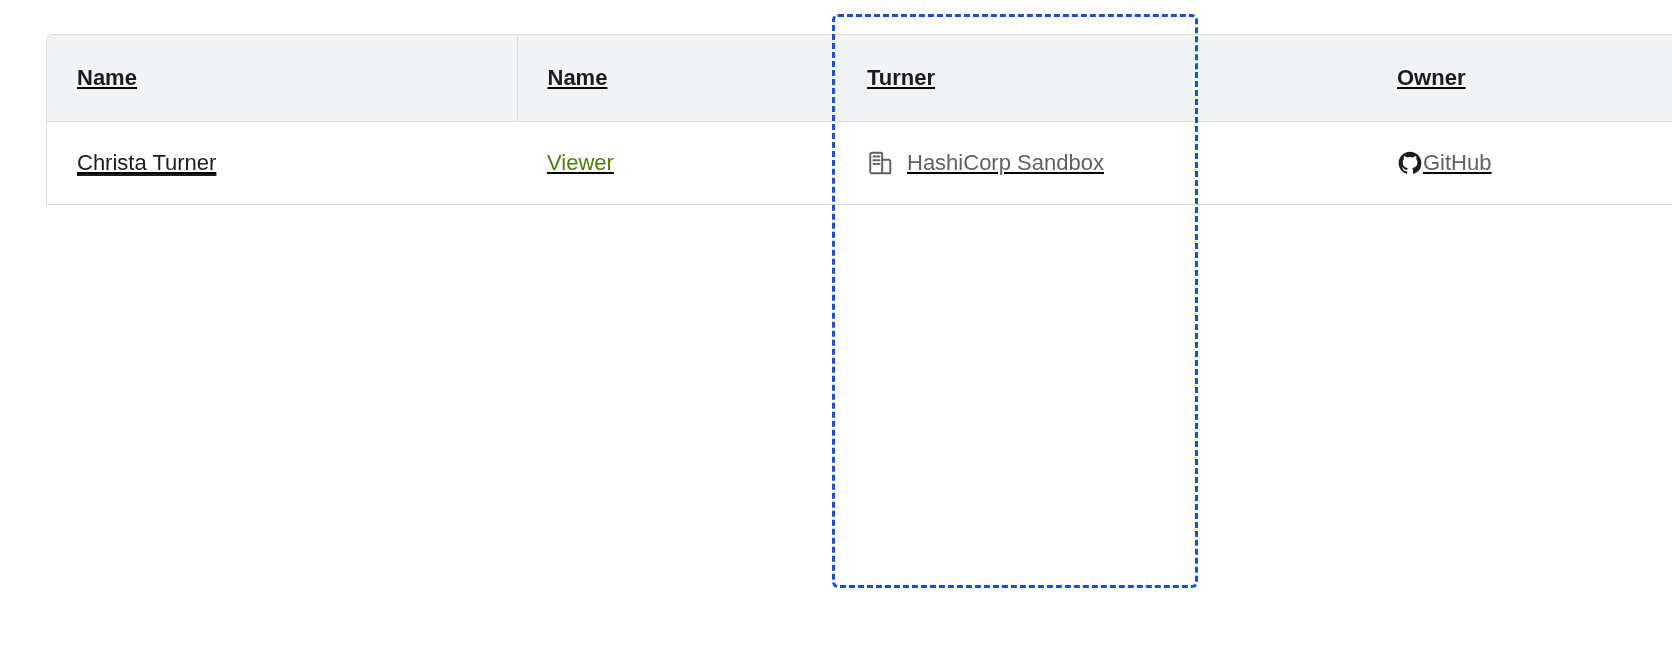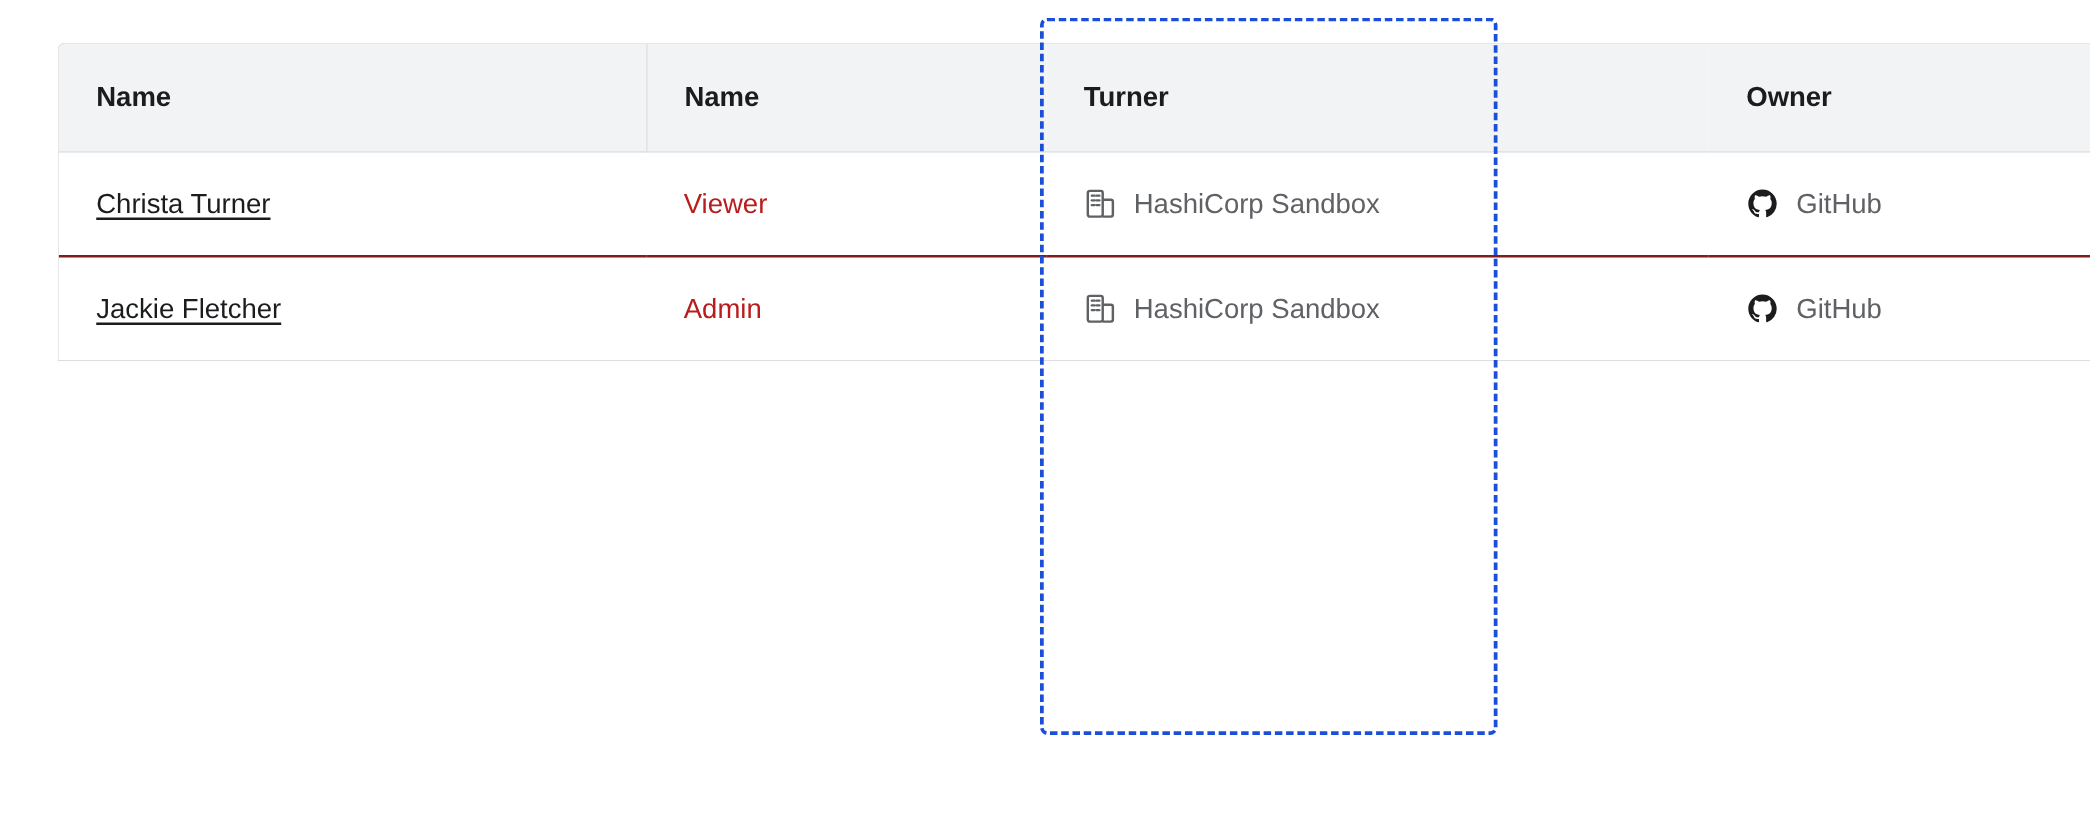--- a/index.html
+++ b/index.html
@@ -13,56 +13,57 @@
 }
 .table-wrap {
   position: absolute;
   top: 34px;
   left: 46px;
   right: 0;
   border: 1px solid #dcdee0;
   border-right: none;
   border-radius: 6px 0 0 0;
   overflow: hidden;
+  text-decoration: underline;
 }
 table {
   width: 100%;
   border-collapse: collapse;
 }
 thead th {
   background: #f2f3f5;
   text-align: left;
   font-weight: 600;
   font-size: 22px;
   color: #1b1c1e;
   padding: 30px 30px;
   border-bottom: 1px solid #dcdee0;
 }
 th.col-name { width: 470px; border-right: 1px solid #dcdee0; }
 th.col-role { width: 320px; }
 th.col-scope { width: 530px; }
 th.col-method { }
 tbody td {
   padding: 28px 30px;
-  border-bottom: 2px solid #7f1d1d;
+  border-bottom: 6px solid #7f1d1d;
   font-size: 22px;
   vertical-align: middle;
 }
 tbody tr:last-child td { border-bottom: none; }
 .name-link {
   color: #1b1c1e;
   text-decoration: underline;
   text-decoration-thickness: 1.5px;
   text-underline-offset: 4px;
   font-weight: 500;
 }
-.role-text { color: #b91c1c; font-weight: 400; }
+.role-text { color: #4d7c0f; font-weight: 400; }
 .scope-cell { display: flex; align-items: center; gap: 14px; }
 .scope-text { color: #5f6164; font-weight: 400; }
-.method-cell { display: flex; gap: 14px; }
+.method-cell { display: flex; }
 .method-text { color: #5f6164; font-weight: 400; }
 .icon { width: 26px; height: 26px; flex-shrink: 0; display: inline-flex; align-items: center; justify-content: center; }
 .icon svg { width: 100%; height: 100%; }
 .highlight-box {
   position: absolute;
   border: 3px dashed #1c4fd8;
   border-radius: 6px;
   pointer-events: none;
   top: 14px;
   left: 832px;
@@ -83,48 +84,20 @@
         <th class="col-method">Owner</th>
       </tr>
     </thead>
     <tbody id="rows">
         <tr>
     <td>
       <a href="#" class="name-link">Christa Turner</a>
     </td>
     <td>
       <span class="role-text">Viewer</span>
-    </td>
-    <td>
-      <div class="scope-cell">
-        <span class="icon">
-                <svg viewBox="0 0 24 24">
-                  <use href="#ic-org"></use>
-                </svg>
-              </span>
-        <span class="scope-text">HashiCorp Sandbox</span>
-      </div>
-    </td>
-    <td>
-      <div class="method-cell">
-        <span class="icon">
-                <svg viewBox="0 0 24 24">
-                  <use href="#ic-github"></use>
-                </svg>
-              </span>
-        <span class="method-text">GitHub</span>
-      </div>
-    </td>
-        </tr>
-        <tr>
-    <td>
-      <a href="#" class="name-link">Jackie Fletcher</a>
-    </td>
-    <td>
-      <span class="role-text">Admin</span>
     </td>
     <td>
       <div class="scope-cell">
         <span class="icon">
                 <svg viewBox="0 0 24 24">
                   <use href="#ic-org"></use>
                 </svg>
               </span>
         <span class="scope-text">HashiCorp Sandbox</span>
       </div>

